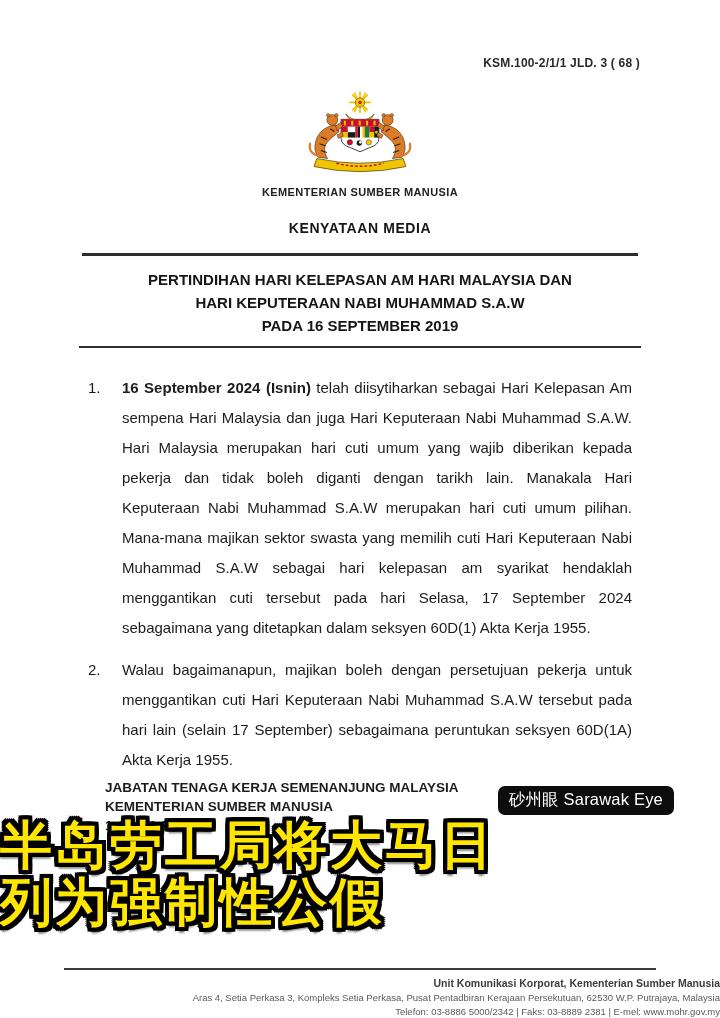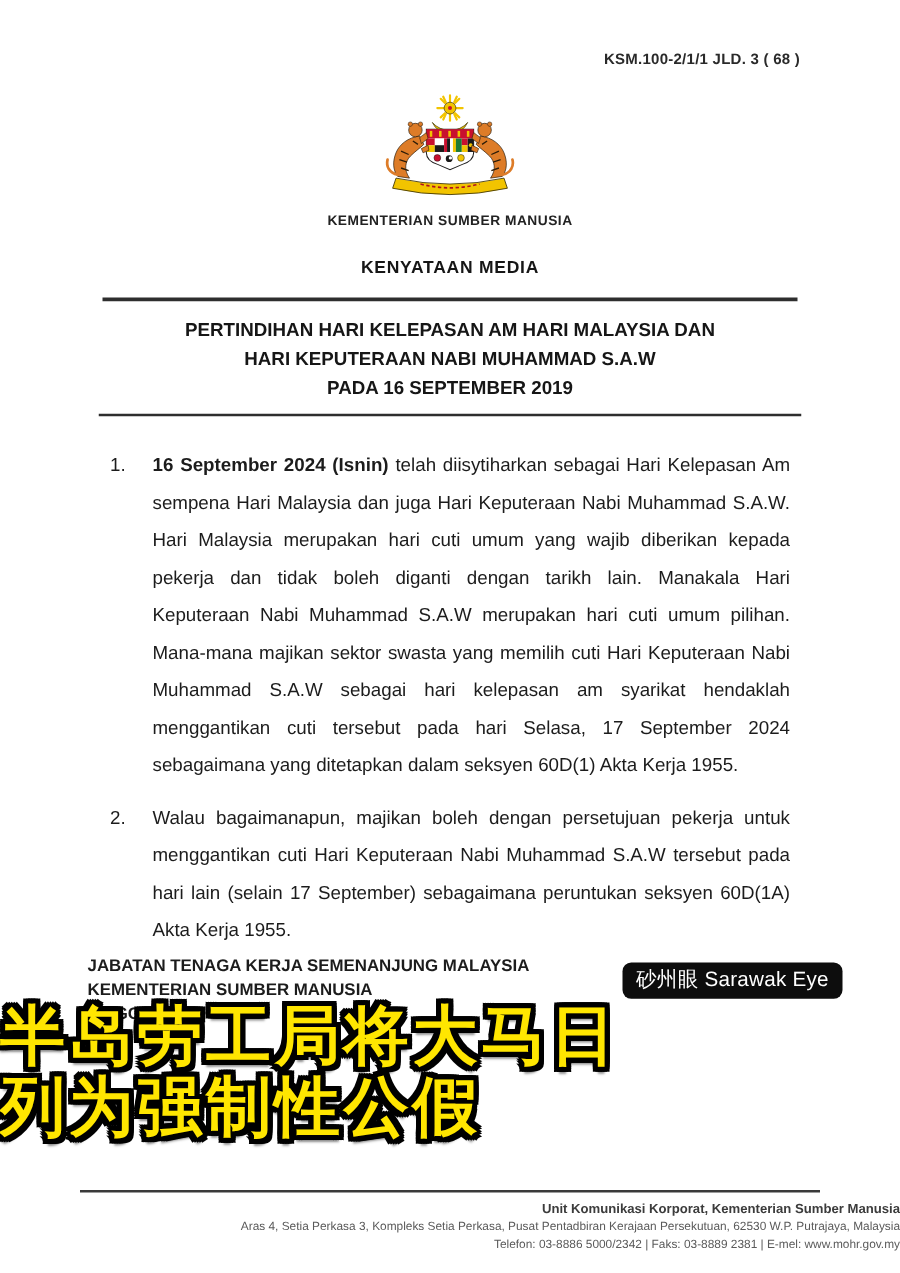--- a/index.html
+++ b/index.html
@@ -2,21 +2,21 @@
 <html><head>
 <meta charset="utf-8">
 <style>
   * { margin:0; padding:0; box-sizing:border-box; }
   html,body { width:720px; }
   body {
     font-family:"Liberation Sans", sans-serif;
     background:#ffffff; color:#1f1f1f;
     width:720px; height:1018px; position:relative; overflow:hidden;
   }
-  .page { position:relative; width:720px; height:902px; background:#fff; }
+  .page { position:relative; width:720px; height:902px; background:#fff;margin-top:16px; }
 
   .ref-line { padding:40px 80px 0 0; text-align:right; font-size:12px; font-weight:700; color:#2a2a2a; letter-spacing:.2px; }
 
   .crest-wrap { margin-top:14px; text-align:center; }
   .crest-wrap svg { width:162px; height:95px; }
   .ministry-label { margin-top:3px; text-align:center; font-size:11px; font-weight:700; letter-spacing:.4px; color:#222; }
 
   .media-heading { margin-top:22px; text-align:center; font-size:14px; font-weight:700; letter-spacing:.6px; color:#161616; }
 
   .rule { border:0; border-top:3px solid #2e2e2e; margin:17px 82px 0 82px; }
@@ -24,21 +24,21 @@
 
   .title-block { margin-top:12px; text-align:center; font-size:15px; font-weight:700; line-height:23px; color:#161616; }
 
   .body-list { margin-top:25px; padding:0 88px; font-size:15px; line-height:30px; color:#1c1c1c; }
   .item { display:flex; text-align:justify; }
   .item + .item { margin-top:12px; }
   .item .num { width:34px; flex:none; }
   .item .txt { flex:1; }
   .lead-bold { font-weight:700; }
 
-  .signature { margin-top:3px; padding:0 70px; font-size:13.5px; font-weight:700; line-height:19px; color:#1c1c1c; }
+  .signature { margin-top:3px; padding:0 105px; font-size:13.5px; font-weight:700; line-height:19px; color:#1c1c1c; }
 
   .badge {
     position:absolute; top:770px; right:46px;
     background:#0d0d0d; color:#fff; border-radius:7px;
     padding:3px 11px 4px 11px; font-size:16.5px; font-weight:400;
     letter-spacing:.2px;
   }
 
   .headline {
     position:absolute; top:801px; left:0; right:0;

